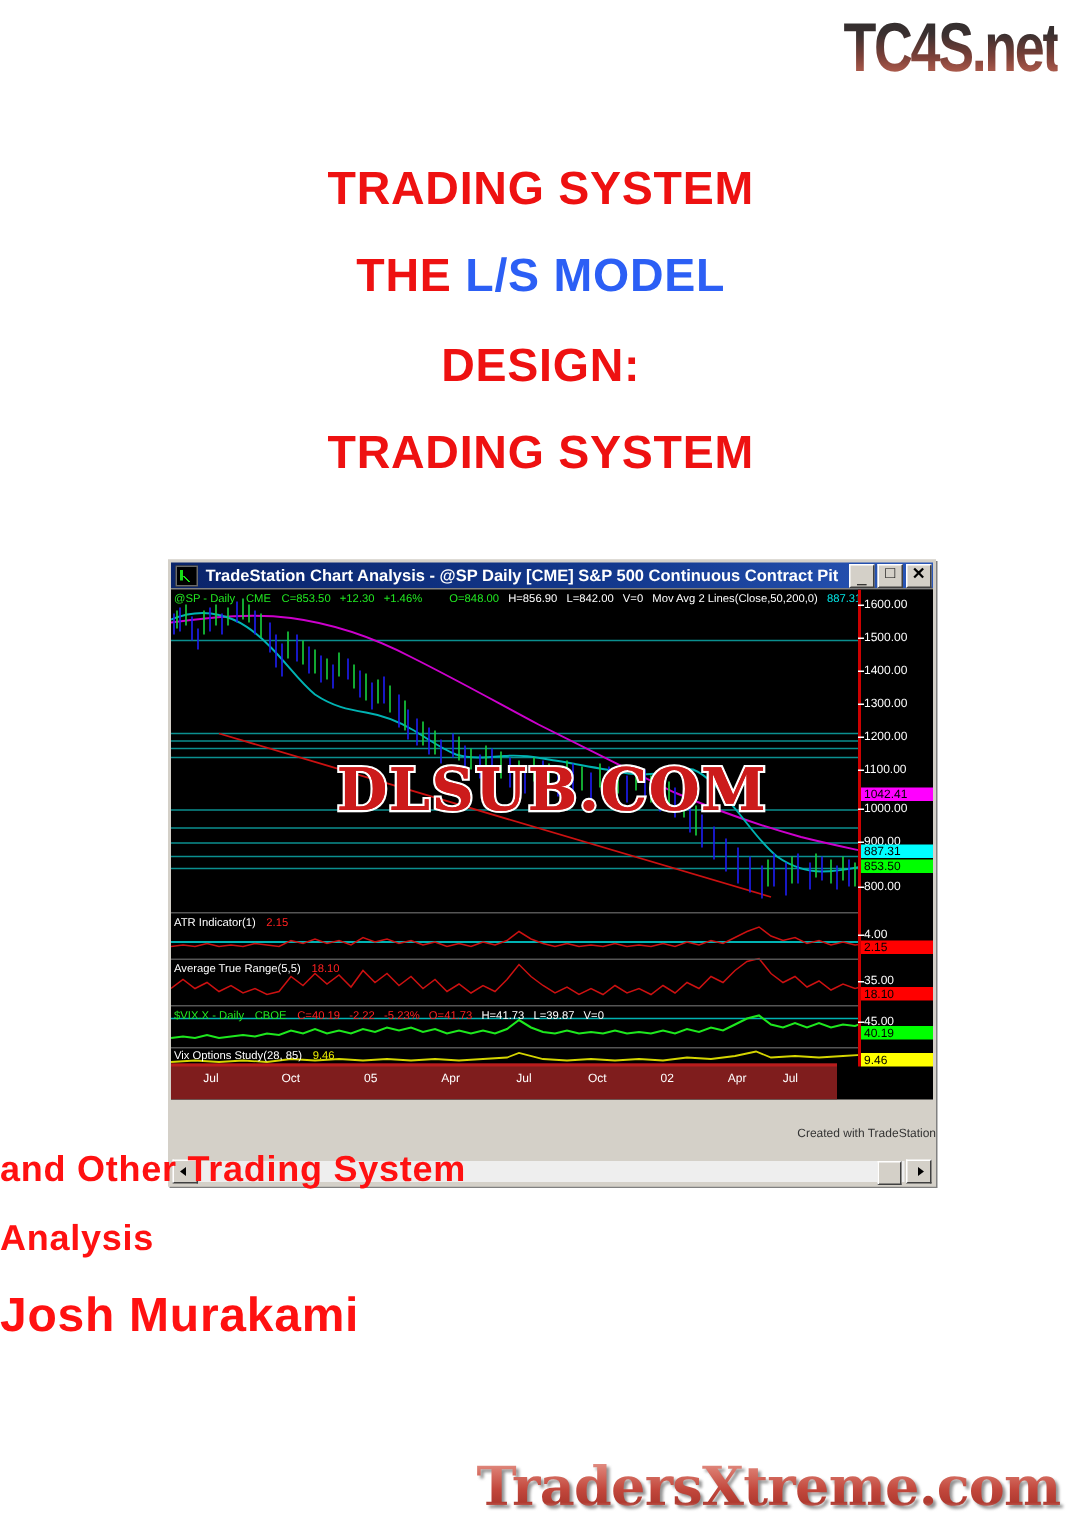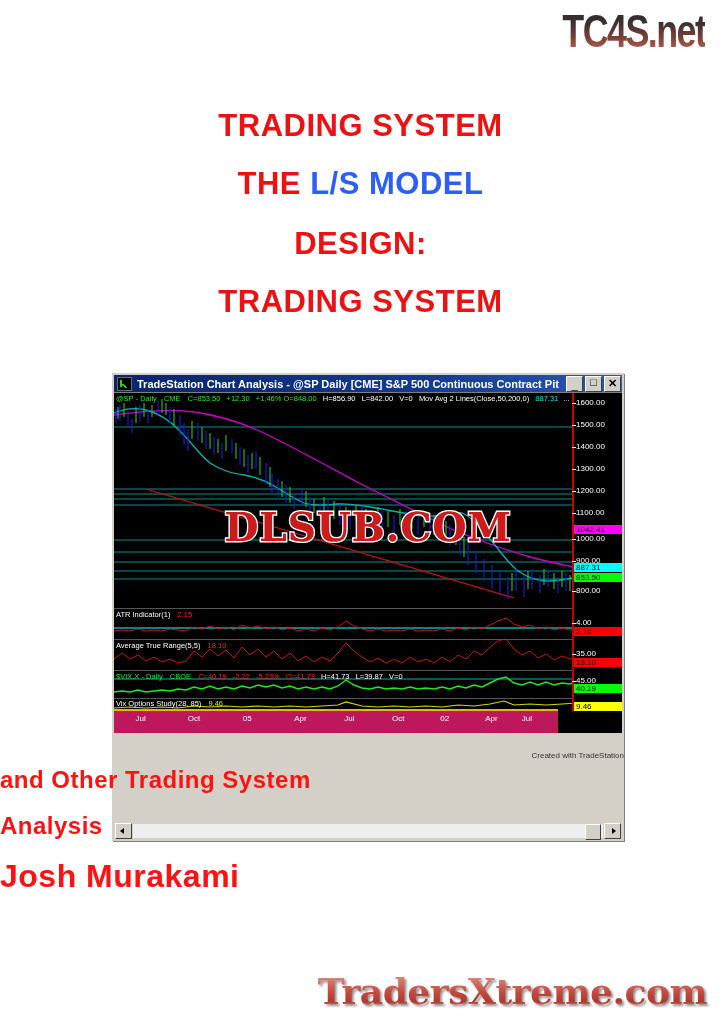--- a/index.html
+++ b/index.html
@@ -30,21 +30,21 @@
   .title-line{
     font-size:31px;font-weight:bold;color:#ee1111;
     letter-spacing:0.5px;margin:0 0 22px 0;white-space:nowrap;
   }
   .title-line.t3{margin-bottom:24px;}
   .blue{color:#2c5ff5;}
 
   
   #chart-window{
     position:absolute;left:112px;top:373px;
-    width:512px;height:468px;
+    width:512px;height:418px;
     background:#d4d0c8;
     border:2px solid #d4d0c8;
     box-sizing:border-box;
     box-shadow:1px 1px 0 #808080;
   }
   #titlebar{
     height:17px;background:linear-gradient(90deg,#0a246a 0%,#13398f 60%,#2a57b8 100%);
     display:flex;align-items:center;padding:0 1px 0 3px;
   }
   #titlebar-icon{
@@ -108,22 +108,22 @@
   .q-green{color:#21e821;}
   .q-white{color:#ffffff;}
   .q-cyan{color:#00e5e5;}
   .q-red{color:#ff2020;}
   .q-yellow{color:#e8e800;}
 
   .panel-div{position:absolute;left:0;right:48px;height:1px;background:#555;}
 
   
   #date-axis{
-    position:absolute;left:0;right:64px;bottom:0;height:22px;background:#be185d;
-    border-top:2px solid #eab308;
+    position:absolute;left:0;right:64px;bottom:0;height:22px;background:#7f1d1d;
+    border-top:2px solid #b91c1c;
   }
   .date-lbl{
     position:absolute;top:3px;color:#ffffff;font-size:8px;
     font-family:"Liberation Sans",sans-serif;transform:translateX(-50%);
   }
 
   
   #hscroll{
     position:absolute;left:0;right:0;bottom:0;height:17px;background:#d4d0c8;
     display:flex;align-items:center;padding:1px;box-sizing:border-box;
@@ -395,21 +395,21 @@
                  L448,311 L464,310" fill="none" stroke="#d4d400" stroke-width="1.2"></path>
       </svg>
     </div>
 
     <div class="quote-line q-green" style="top:1px;">
       <span>@SP - Daily</span>
       <span style="margin-left:5px">CME</span>
       <span style="margin-left:5px">C=853.50</span>
       <span style="margin-left:4px">+12.30</span>
       <span style="margin-left:4px">+1.46%</span>
-      <span style="margin-left:0">O=848.00</span>
+      <span style="margin-left:16px">O=848.00</span>
       <span class="q-white" style="margin-left:4px">H=856.90</span>
       <span class="q-white" style="margin-left:4px">L=842.00</span>
       <span class="q-white" style="margin-left:4px">V=0</span>
       <span class="q-white" style="margin-left:4px">Mov Avg 2 Lines(Close,50,200,0)</span>
       <span class="q-cyan" style="margin-left:4px">887.31</span>
       <span class="q-white" style="margin-left:3px">...</span>
     </div>
 
     <div class="panel-div" style="top:215px;"></div>
     <div class="quote-line q-white" style="top:217px;">

